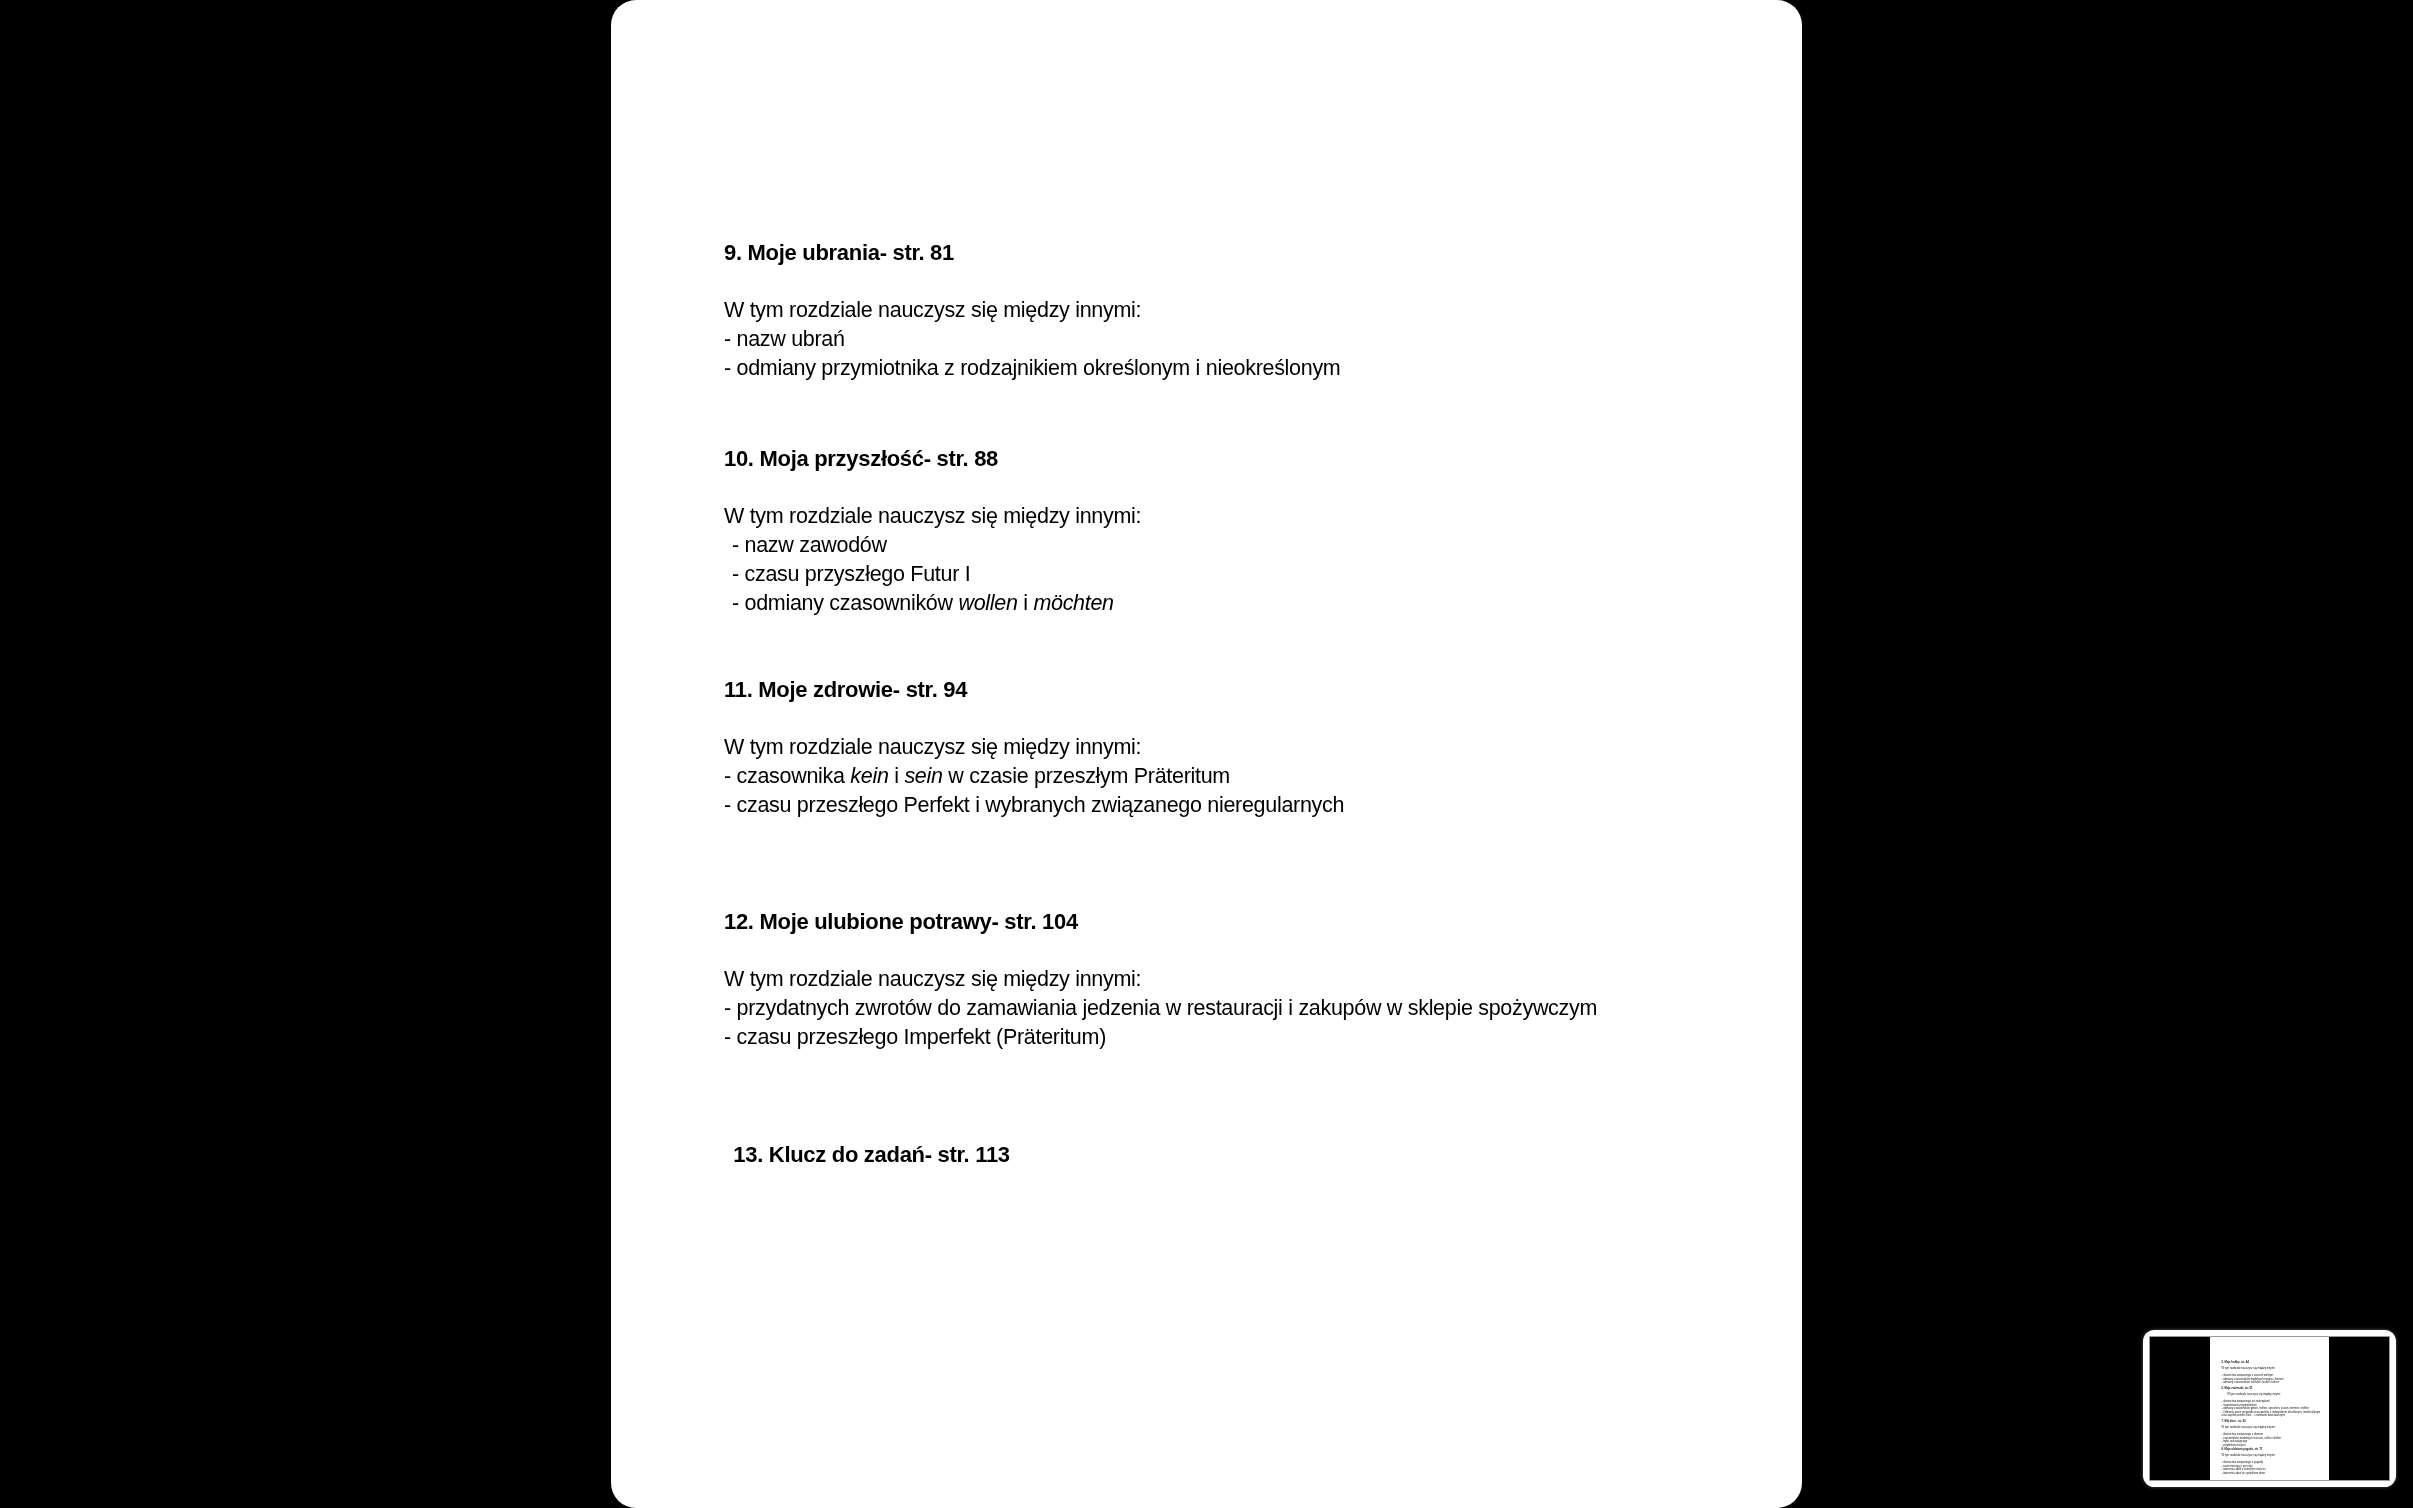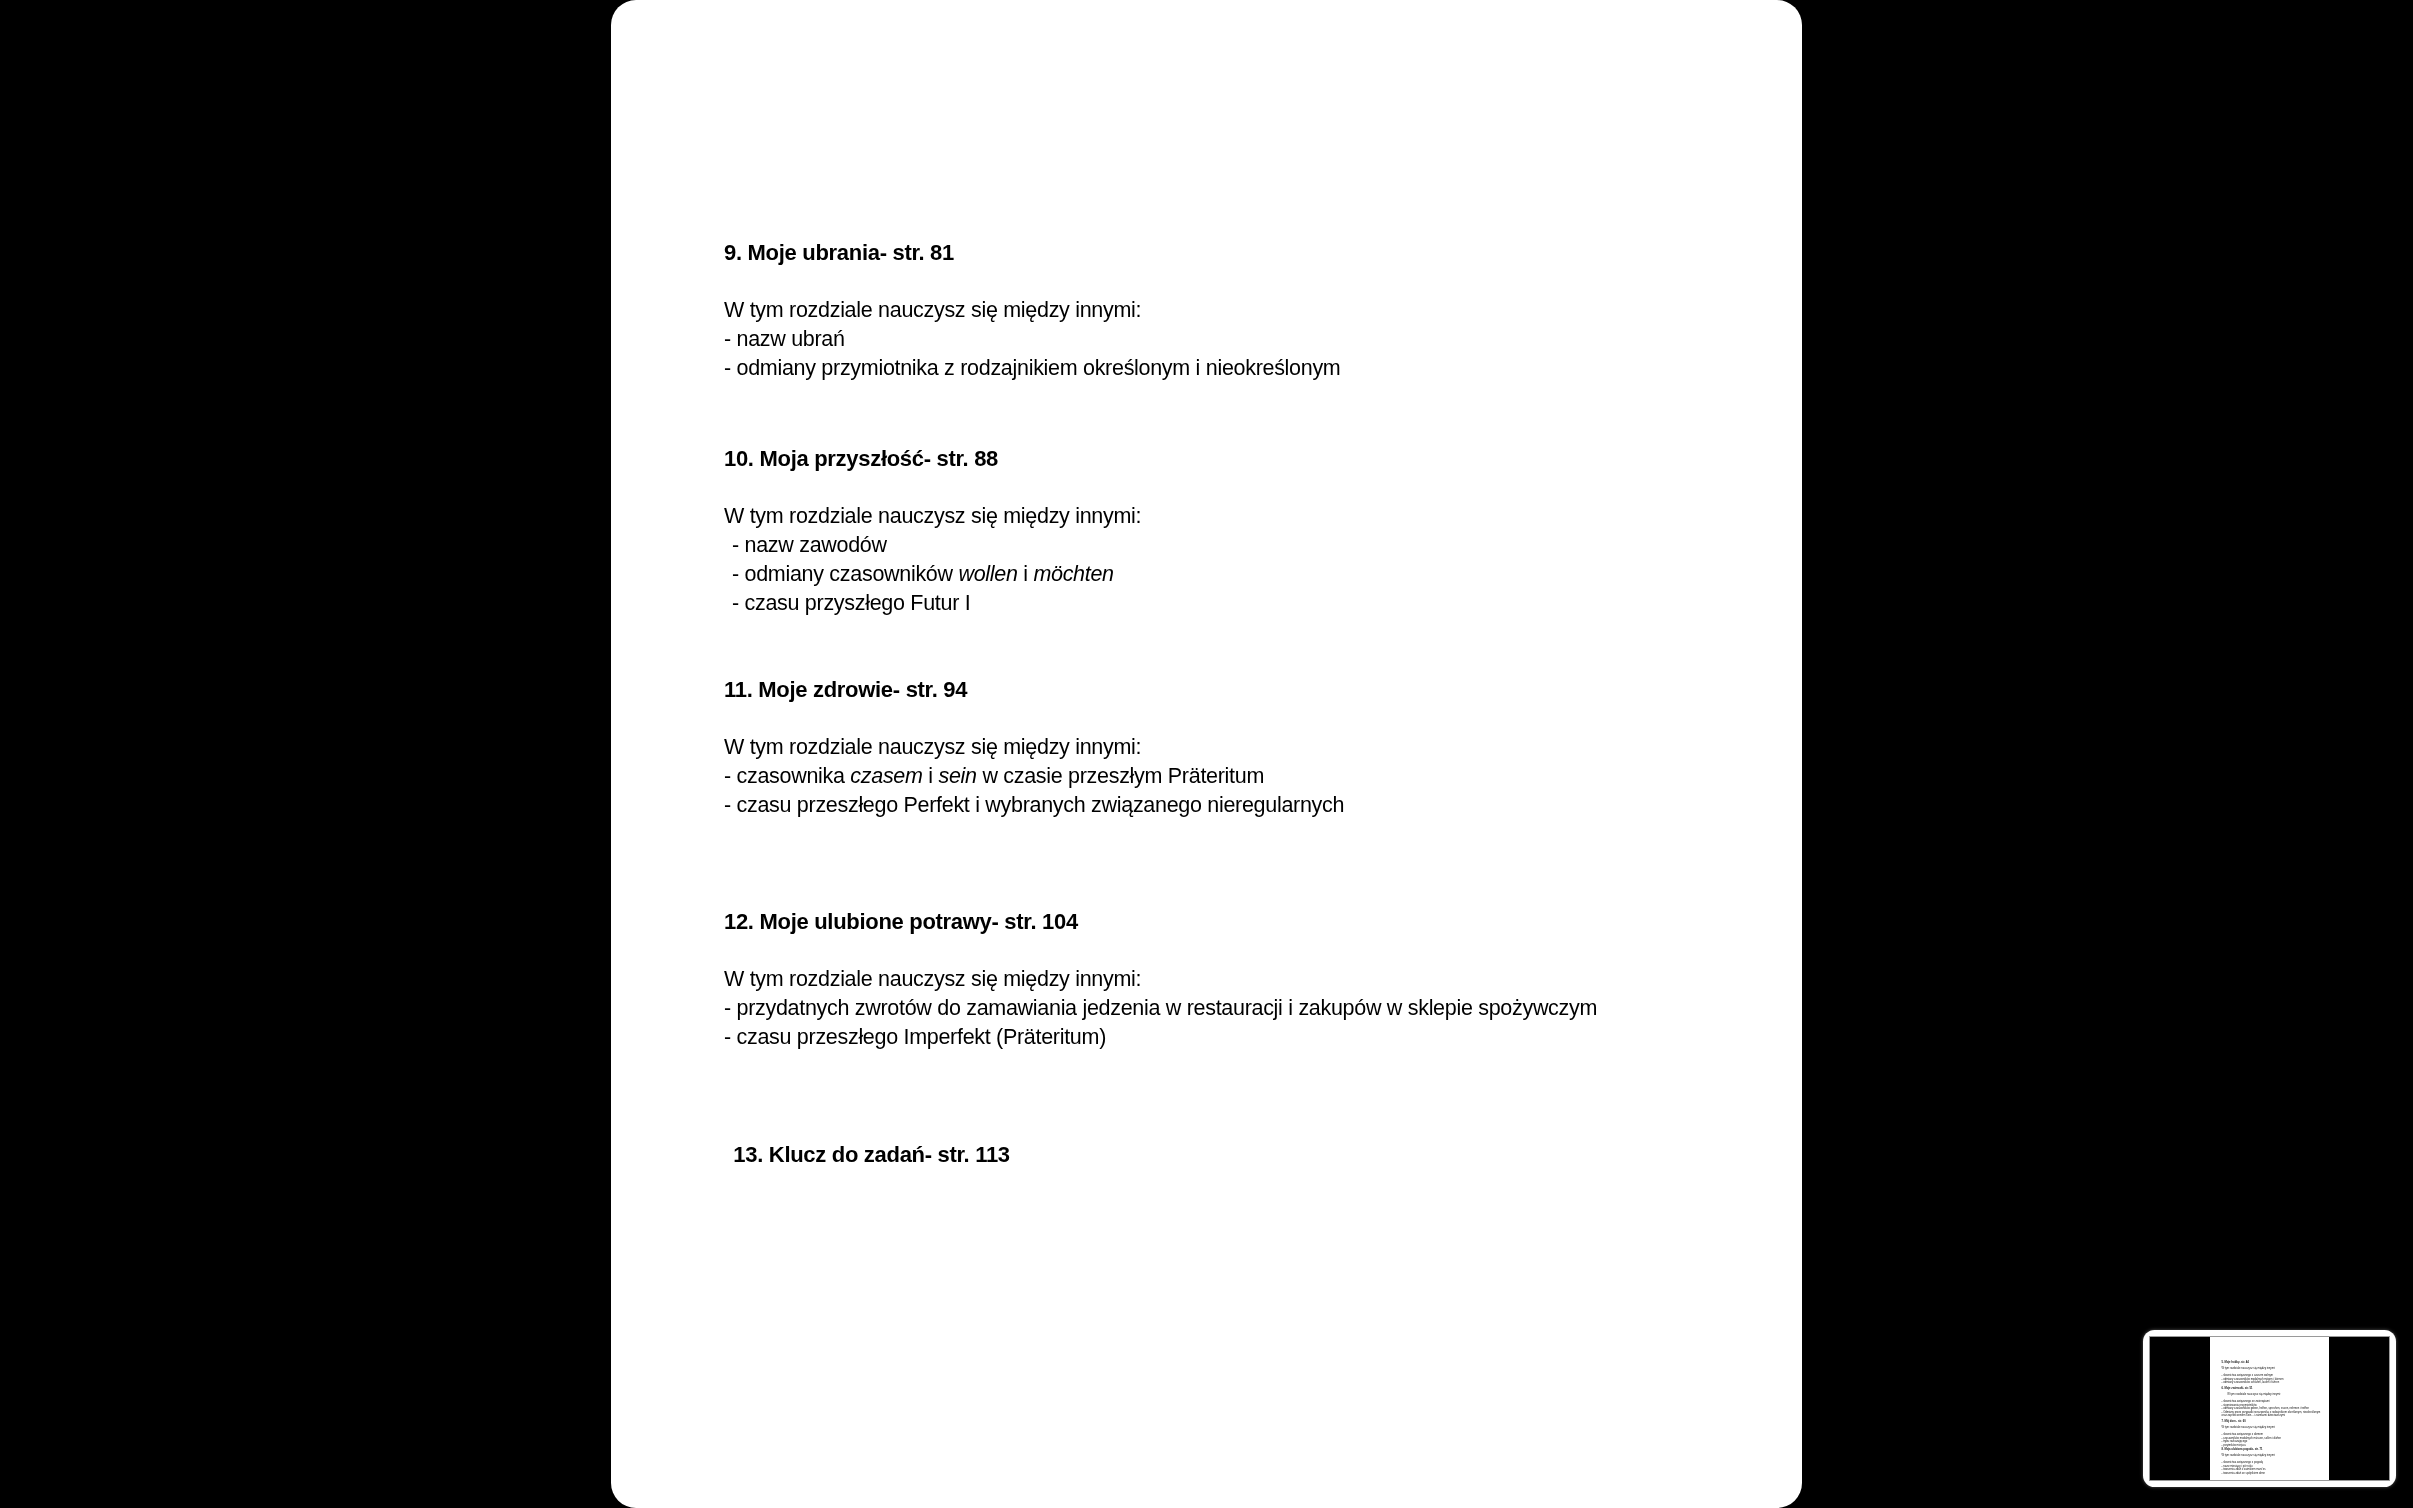--- a/index.html
+++ b/index.html
@@ -53,32 +53,32 @@
       <div class="line">W tym rozdziale nauczysz się między innymi:</div>
       <div class="line">- nazw ubrań</div>
       <div class="line">- odmiany przymiotnika z rodzajnikiem określonym i nieokreślonym</div>
     </div>
 
     <div class="sec" style="top:444px">
       <div class="line h">10. Moja przyszłość- str. 88</div>
       <div class="blank"></div>
       <div class="line">W tym rozdziale nauczysz się między innymi:</div>
       <div class="line ind">- nazw zawodów</div>
+      <div class="line ind">- czasu przyszłego Futur I</div>
       <div class="line ind">
         <span>- odmiany czasowników </span><span class="it">wollen</span><span> i </span><span class="it">möchten</span>
       </div>
-      <div class="line ind">- czasu przyszłego Futur I</div>
     </div>
 
     <div class="sec" style="top:675px">
       <div class="line h">11. Moje zdrowie- str. 94</div>
       <div class="blank"></div>
       <div class="line">W tym rozdziale nauczysz się między innymi:</div>
       <div class="line">
-        <span>- czasownika </span><span class="it">czasem</span><span> i </span><span class="it">sein</span><span> w czasie przeszłym Präteritum</span>
+        <span>- czasownika </span><span class="it">kein</span><span> i </span><span class="it">sein</span><span> w czasie przeszłym Präteritum</span>
       </div>
       <div class="line">- czasu przeszłego Perfekt i wybranych związanego nieregularnych</div>
     </div>
 
     <div class="sec" style="top:907px">
       <div class="line h">12. Moje ulubione potrawy- str. 104</div>
       <div class="blank"></div>
       <div class="line">W tym rozdziale nauczysz się między innymi:</div>
       <div class="line">- przydatnych zwrotów do zamawiania jedzenia w restauracji i zakupów w sklepie spożywczym</div>
       <div class="line">- czasu przeszłego Imperfekt (Präteritum)</div>

